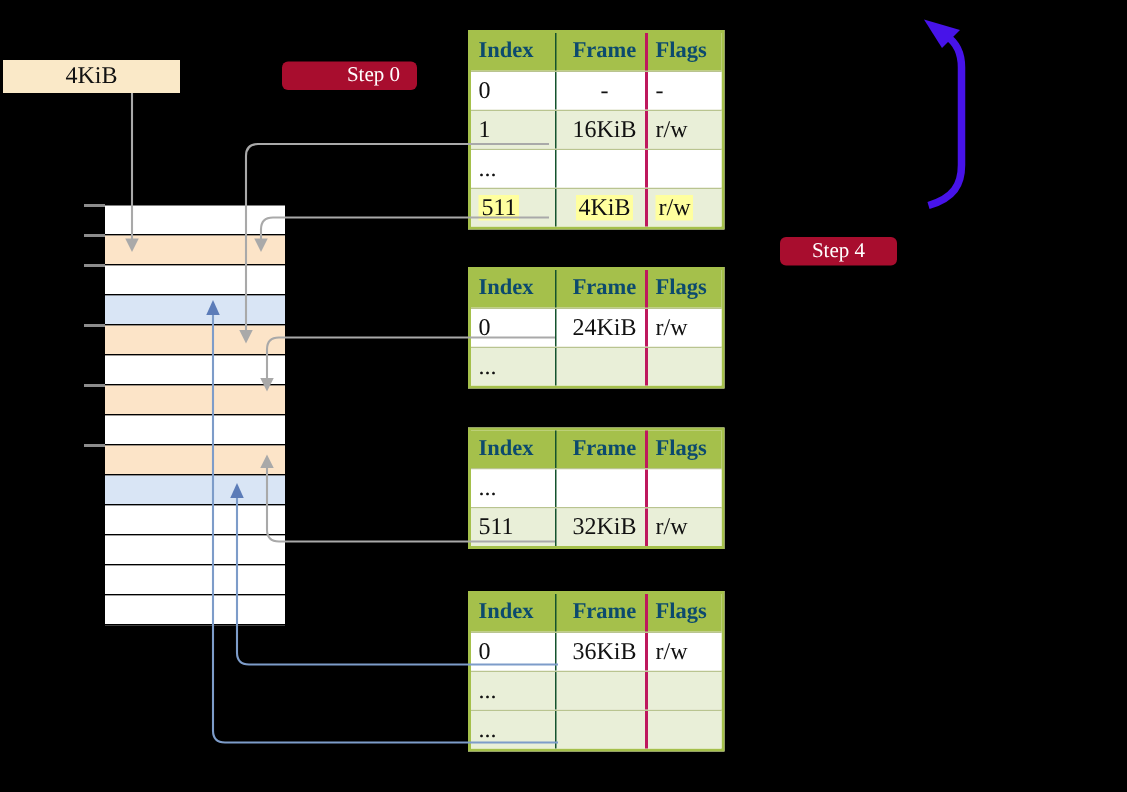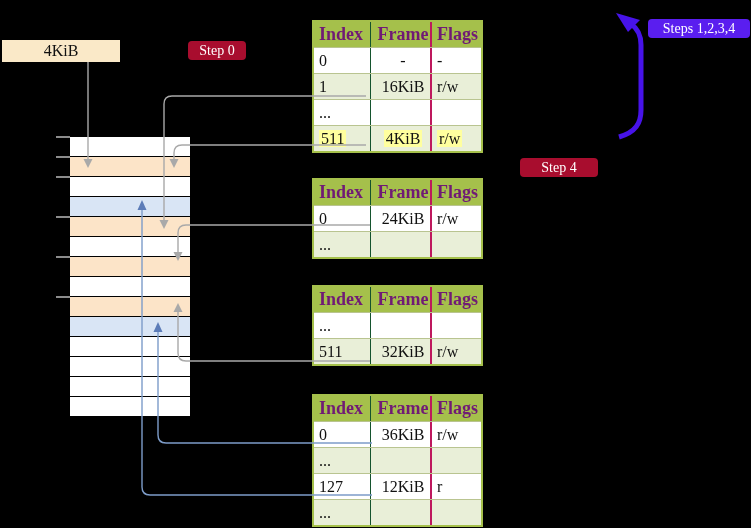--- a/index.html
+++ b/index.html
@@ -8,61 +8,60 @@
 
   
   .frame-label{position:absolute;left:2px;top:40px;width:118px;height:22px;
     background:var(--frame-label-bg);color:#111;text-align:center;line-height:22px;font-size:16px;}
 
   
   .badge{position:absolute;height:19px;border-radius:4px;color:#fff;text-align:center;
     line-height:19px;font-size:14px;white-space:nowrap;}
   .badge.red{background:var(--badge-red);}
   .badge.blue{background:var(--badge-blue);}
-  #badge-step0{left:188px;top:41px;width:58px;}
+  #badge-step0{left:188px;top:41px;width:58px;padding-left:32px;}
   #badge-steps123{left:511px;top:19px;width:87px;}
   #badge-steps1234{left:648px;top:19px;width:102px;}
   #badge-step4{left:520px;top:158px;width:78px;}
 
   
   #stack{position:absolute;left:70px;top:136px;width:120px;border-top:1px solid #000;}
   .srow{height:19px;border-bottom:1px solid #000;}
 
   
   .ptable{position:absolute;border:2px solid var(--table-header-bg);background:#fff;}
   .trow{display:flex;border-top:1px solid #b9c490;}
   .trow.thead{border-top:none;}
   .trow.shaded .tcell{background:var(--table-shaded-row);}
   .tcell{height:25px;line-height:25px;font-size:16px;color:#111;padding-left:5px;box-sizing:border-box;
     overflow:hidden;white-space:nowrap;background:#fff;}
   .tcell.c0{width:56px;}
   .tcell.c1{width:60px;border-left:1px solid #14532d;text-align:center;}
   .tcell.c2{width:51px;border-left:2px solid #be185d;}
-  .thead .tcell{background:var(--table-header-bg) !important;color:#701a75;font-weight:bold;font-size:18px;}
+  .thead .tcell{background:var(--table-header-bg) !important;color:#0c4a6e;font-weight:bold;font-size:15px;}
   .hl{background:var(--highlight);padding:0 2px;}
 
   
   #overlay{position:absolute;left:0;top:0;pointer-events:none;}
   .g{stroke:var(--gray-connector);stroke-width:1.4;fill:none;}
   .gh{fill:var(--gray-connector);}
   .b{stroke:var(--blue-connector);stroke-width:1.4;fill:none;}
   .bh{fill:var(--blue-arrowhead);}
   .big{stroke:var(--big-arrow);stroke-width:5;fill:none;}
   .bigh{fill:var(--big-arrow);}
   .tick{stroke:var(--tick-gray);stroke-width:2;}
 </style>
 </head>
 <body>
 
 <div id="canvas">
 
   <div class="frame-label">4KiB</div>
 
   <div class="badge red" id="badge-step0">Step 0</div>
-  <div class="badge blue" id="badge-steps1234">Steps 1,2,3,4</div>
   <div class="badge red" id="badge-step4">Step 4</div>
 
   <div id="stack">
       <div class="srow" style="background: rgb(255, 255, 255);"></div>
       <div class="srow" style="background: rgb(252, 228, 200);"></div>
       <div class="srow" style="background: rgb(255, 255, 255);"></div>
       <div class="srow" style="background: rgb(217, 229, 245);"></div>
       <div class="srow" style="background: rgb(252, 228, 200);"></div>
       <div class="srow" style="background: rgb(255, 255, 255);"></div>
       <div class="srow" style="background: rgb(252, 228, 200);"></div>
@@ -146,25 +145,20 @@
         <div class="trow">
           <div class="tcell c0">0</div>
           <div class="tcell c1">36KiB</div>
           <div class="tcell c2">r/w</div>
         </div>
         <div class="trow shaded">
           <div class="tcell c0">...</div>
           <div class="tcell c1"></div>
           <div class="tcell c2"></div>
         </div>
-        <div class="trow">
-          <div class="tcell c0">127</div>
-          <div class="tcell c1">12KiB</div>
-          <div class="tcell c2">r</div>
-        </div>
         <div class="trow shaded">
           <div class="tcell c0">...</div>
           <div class="tcell c1"></div>
           <div class="tcell c2"></div>
         </div>
       </div>
     </div>
 
   <svg id="overlay" width="751" height="528">
 

